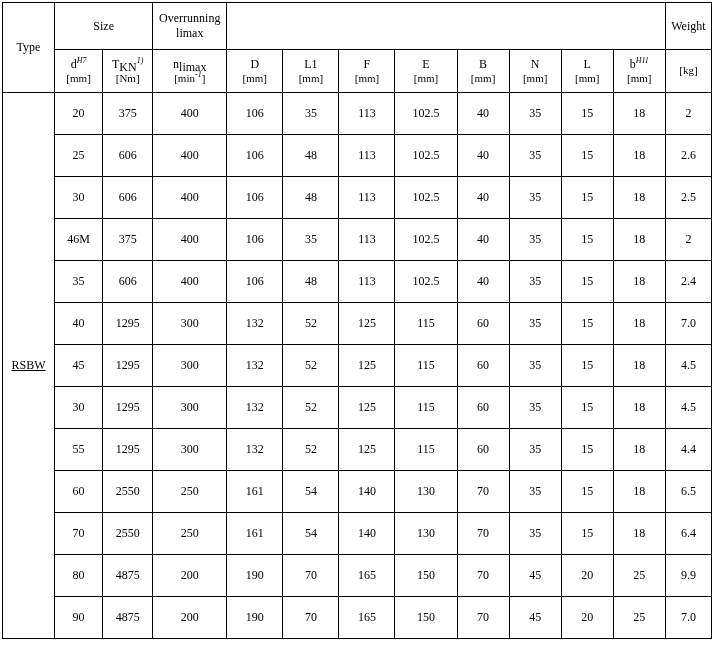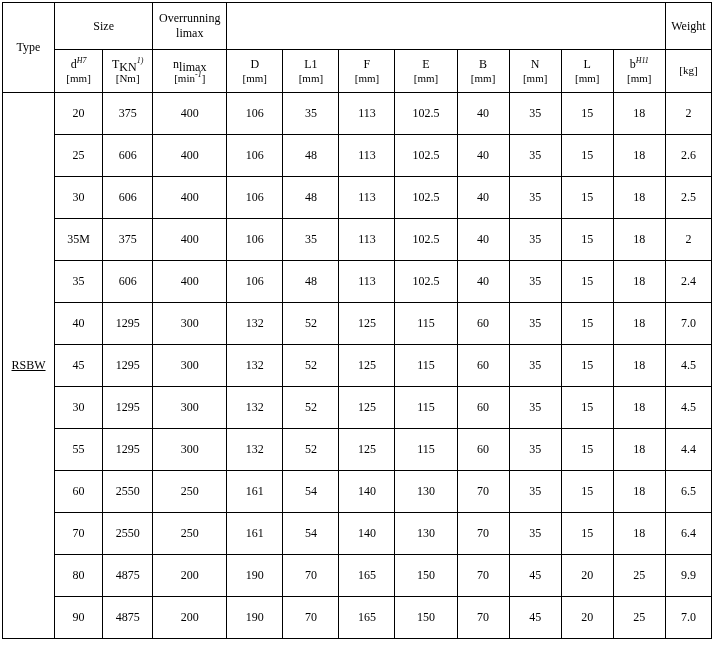--- a/index.html
+++ b/index.html
@@ -184,21 +184,21 @@
         <td>48</td>
         <td>113</td>
         <td>102.5</td>
         <td>40</td>
         <td>35</td>
         <td>15</td>
         <td>18</td>
         <td>2.5</td>
       </tr>
       <tr>
-        <td>35M</td>
+        <td>46M</td>
         <td>375</td>
         <td>400</td>
         <td>106</td>
         <td>35</td>
         <td>113</td>
         <td>102.5</td>
         <td>40</td>
         <td>35</td>
         <td>15</td>
         <td>18</td>

